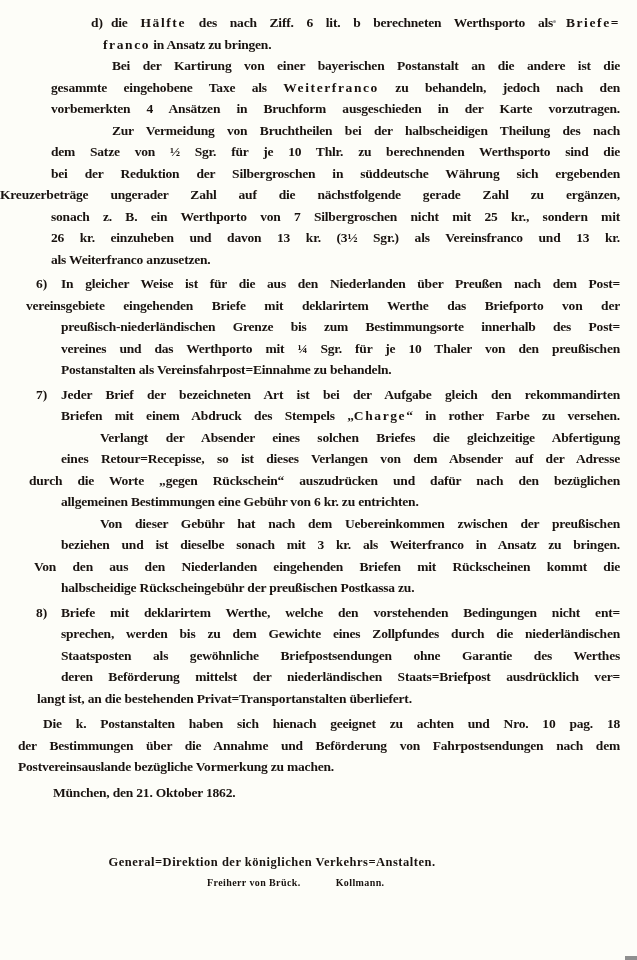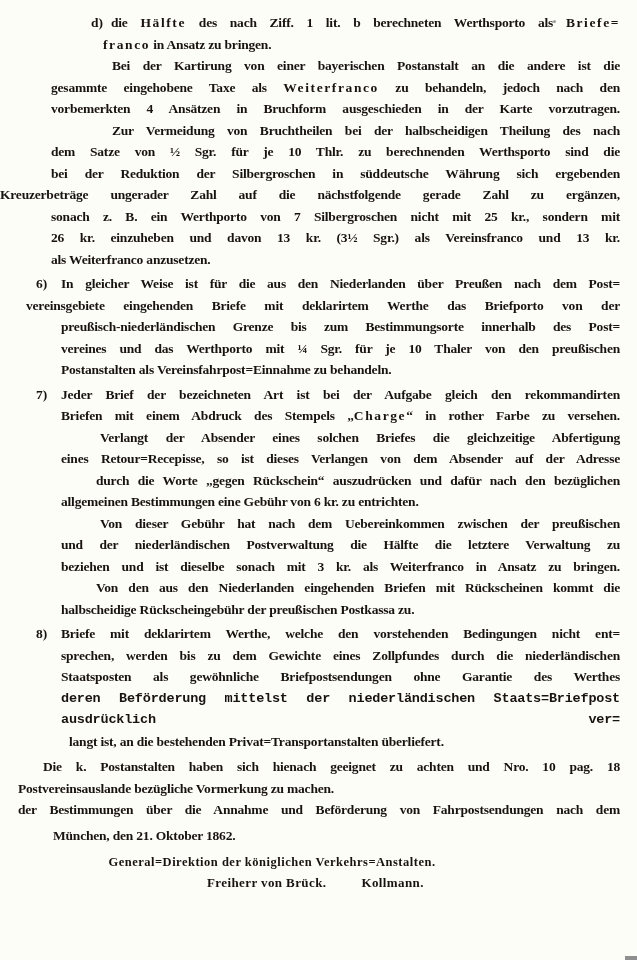--- a/index.html
+++ b/index.html
@@ -22,32 +22,32 @@
   .g{letter-spacing:1.6px;}
   .item-label{position:absolute;top:0;letter-spacing:0;}
   .sig{position:absolute;left:0;top:0;width:637px;}
   .sig-org{
     position:absolute;left:80px;width:384px;text-align:center;
     font-size:12.5px;letter-spacing:0.5px;line-height:20px;white-space:nowrap;
   }
   .sig-names{
     position:absolute;left:80px;top:21px;width:557px;
     display:flex;gap:35px;padding-left:127px;box-sizing:border-box;
-    font-size:13px;letter-spacing:0.4px;line-height:20px;white-space:nowrap;
+    font-size:10px;letter-spacing:0.4px;line-height:20px;white-space:nowrap;
   }
   .scan-mark{position:absolute;left:625px;top:956px;width:12px;height:4px;background:#8f8f8f;}
   .speck{position:absolute;left:553px;top:20px;width:3px;height:3px;border-radius:50%;background:#9a9a9a;}
 </style>
 </head>
 <body>
 
 <div class="page" style="background: rgb(253, 253, 248); color: rgb(25, 19, 16);">
   <div class="doc-body">
       <div class="block">
-        <div class="line j" style="margin-left: 111px;"><span>die </span><span class="g">Hälfte</span><span> des nach Ziff. 1 lit. b berechneten Werthsporto als </span><span class="g">Briefe=</span><span class="item-label" style="left: -20px;">d)</span></div>
+        <div class="line j" style="margin-left: 111px;"><span>die </span><span class="g">Hälfte</span><span> des nach Ziff. 6 lit. b berechneten Werthsporto als </span><span class="g">Briefe=</span><span class="item-label" style="left: -20px;">d)</span></div>
         <div class="line" style="margin-left: 103px;"><span class="g">franco</span><span> in Ansatz zu bringen.</span></div>
       </div>
       <div class="block">
         <div class="line j" style="margin-left: 112px;"><span>Bei der Kartirung von einer bayerischen Postanstalt an die andere ist die</span></div>
         <div class="line j" style="margin-left: 51px;"><span>gesammte eingehobene Taxe als </span><span class="g">Weiterfranco</span><span> zu behandeln, jedoch nach den</span></div>
         <div class="line j" style="margin-left: 51px;"><span>vorbemerkten 4 Ansätzen in Bruchform ausgeschieden in der Karte vorzutragen.</span></div>
       </div>
       <div class="block">
         <div class="line j" style="margin-left: 112px;"><span>Zur Vermeidung von Bruchtheilen bei der halbscheidigen Theilung des nach</span></div>
         <div class="line j" style="margin-left: 51px;"><span>dem Satze von ½ Sgr. für je 10 Thlr. zu berechnenden Werthsporto sind die</span></div>
@@ -62,39 +62,38 @@
         <div class="line j" style="margin-left: 26px;"><span>vereinsgebiete eingehenden Briefe mit deklarirtem Werthe das Briefporto von der</span></div>
         <div class="line j" style="margin-left: 61px;"><span>preußisch-niederländischen Grenze bis zum Bestimmungsorte innerhalb des Post=</span></div>
         <div class="line j" style="margin-left: 61px;"><span>vereines und das Werthporto mit ¼ Sgr. für je 10 Thaler von den preußischen</span></div>
         <div class="line" style="margin-left: 61px;"><span>Postanstalten als Vereinsfahrpost=Einnahme zu behandeln.</span></div>
       </div>
       <div class="block" style="margin-top: 3px;">
         <div class="line j" style="margin-left: 61px;"><span>Jeder Brief der bezeichneten Art ist bei der Aufgabe gleich den rekommandirten</span><span class="item-label" style="left: -25px;">7)</span></div>
         <div class="line j" style="margin-left: 61px;"><span>Briefen mit einem Abdruck des Stempels „</span><span class="g">Charge</span><span>“ in rother Farbe zu versehen.</span></div>
         <div class="line j" style="margin-left: 100px;"><span>Verlangt der Absender eines solchen Briefes die gleichzeitige Abfertigung</span></div>
         <div class="line j" style="margin-left: 61px;"><span>eines Retour=Recepisse, so ist dieses Verlangen von dem Absender auf der Adresse</span></div>
-        <div class="line j" style="margin-left: 96px;"><span>durch die Worte „gegen Rückschein“ auszudrücken und dafür nach den bezüglichen</span></div>
+        <div class="line j" style="margin-left: 29px;"><span>durch die Worte „gegen Rückschein“ auszudrücken und dafür nach den bezüglichen</span></div>
         <div class="line" style="margin-left: 61px;"><span>allgemeinen Bestimmungen eine Gebühr von 6 kr. zu entrichten.</span></div>
         <div class="line j" style="margin-left: 100px;"><span>Von dieser Gebühr hat nach dem Uebereinkommen zwischen der preußischen</span></div>
-        <div class="line j" style="margin-left: 61px;"><span>und der niederländischen Postverwaltung die Hälfte die letztere Verwaltung zu</span></div>
         <div class="line j" style="margin-left: 61px;"><span>beziehen und ist dieselbe sonach mit 3 kr. als Weiterfranco in Ansatz zu bringen.</span></div>
-        <div class="line j" style="margin-left: 96px;"><span>Von den aus den Niederlanden eingehenden Briefen mit Rückscheinen kommt die</span></div>
+        <div class="line j" style="margin-left: 34px;"><span>Von den aus den Niederlanden eingehenden Briefen mit Rückscheinen kommt die</span></div>
         <div class="line" style="margin-left: 61px;"><span>halbscheidige Rückscheingebühr der preußischen Postkassa zu.</span></div>
       </div>
       <div class="block" style="margin-top: 3px;">
         <div class="line j" style="margin-left: 61px;"><span>Briefe mit deklarirtem Werthe, welche den vorstehenden Bedingungen nicht ent=</span><span class="item-label" style="left: -25px;">8)</span></div>
         <div class="line j" style="margin-left: 61px;"><span>sprechen, werden bis zu dem Gewichte eines Zollpfundes durch die niederländischen</span></div>
         <div class="line j" style="margin-left: 61px;"><span>Staatsposten als gewöhnliche Briefpostsendungen ohne Garantie des Werthes</span></div>
-        <div class="line j" style="margin-left: 61px; font-family: Liberation Mono, monospace;"><span>deren Beförderung mittelst der niederländischen Staats=Briefpost ausdrücklich ver=</span></div>
-        <div class="line" style="margin-left: 69px;"><span>langt ist, an die bestehenden Privat=Transportanstalten überliefert.</span></div>
+        <div class="line j" style="margin-left: 61px;"><span>deren Beförderung mittelst der niederländischen Staats=Briefpost ausdrücklich ver=</span></div>
+        <div class="line" style="margin-left: 37px;"><span>langt ist, an die bestehenden Privat=Transportanstalten überliefert.</span></div>
       </div>
       <div class="block" style="margin-top: 4px;">
         <div class="line j" style="margin-left: 43px;"><span>Die k. Postanstalten haben sich hienach geeignet zu achten und Nro. 10 pag. 18</span></div>
+        <div class="line j" style="margin-left: 18px;"><span>der Bestimmungen über die Annahme und Beförderung von Fahrpostsendungen nach dem</span></div>
         <div class="line" style="margin-left: 18px;"><span>Postvereinsauslande bezügliche Vormerkung zu machen.</span></div>
-        <div class="line j" style="margin-left: 18px;"><span>der Bestimmungen über die Annahme und Beförderung von Fahrpostsendungen nach dem</span></div>
       </div>
       <div class="block" style="margin-top: 4px;">
         <div class="line" style="margin-left: 53px;"><span>München, den 21. Oktober 1862.</span></div>
       </div>
     </div>
 
   <div class="sig" id="sig-block" style="top: 852px;">
     <div class="sig-org">General=Direktion der königlichen Verkehrs=Anstalten.</div>
     <div class="sig-names">
       <span>Freiherr von Brück.</span>

